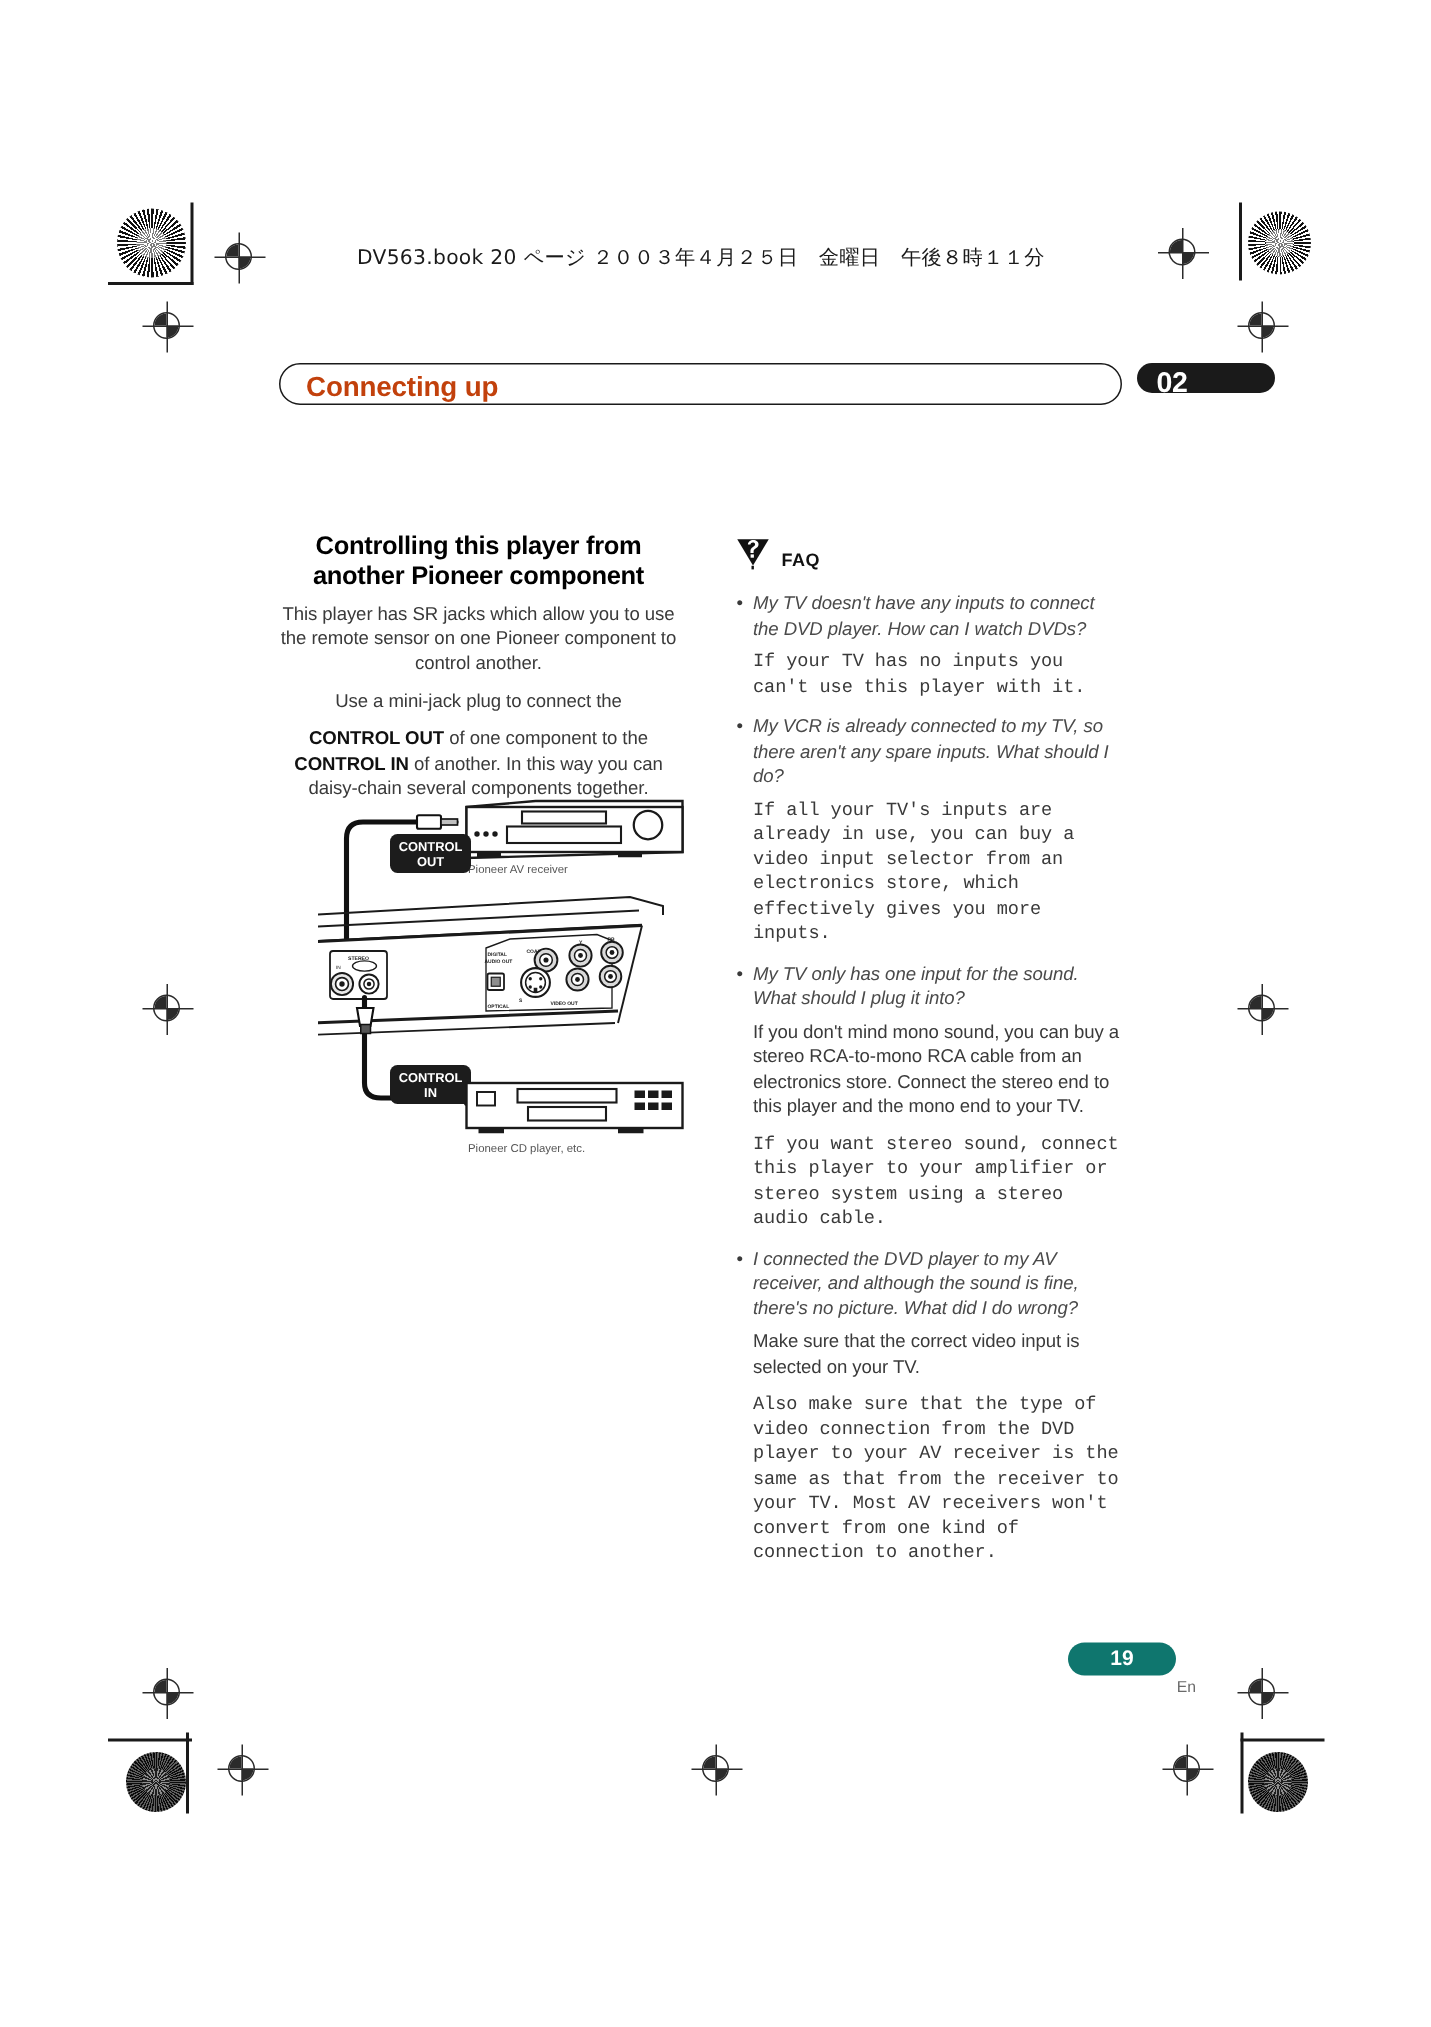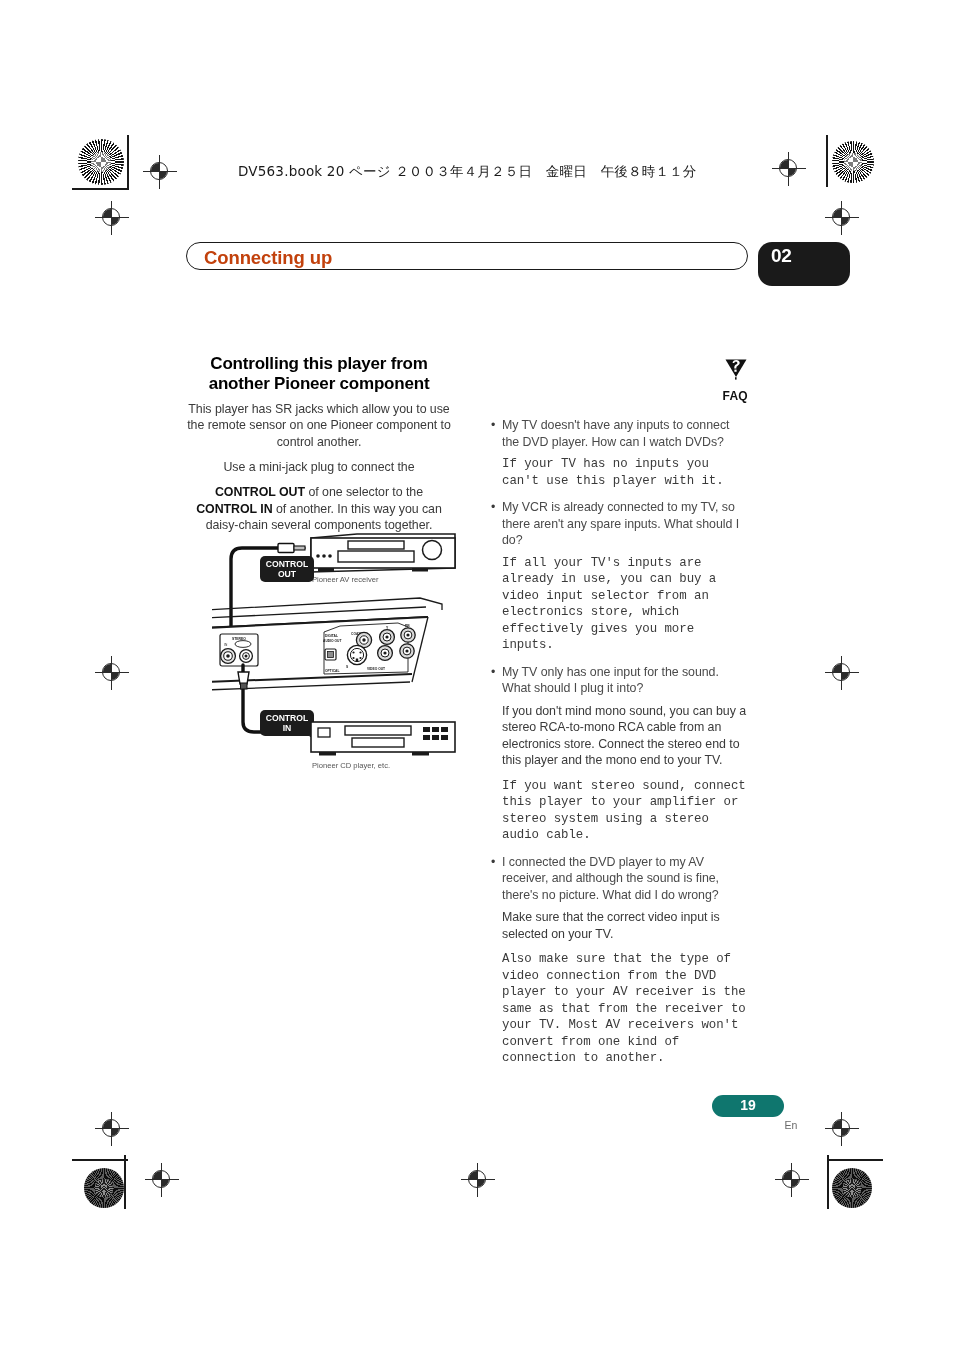--- a/index.html
+++ b/index.html
@@ -112,21 +112,21 @@
     font-size: 18.5px;
     font-weight: bold;
     color: #c2410c;
     letter-spacing: -0.1px;
   }
   .chapter-pill {
     position: absolute;
     left: 758px;
     top: 242px;
     width: 92px;
-    height: 44px;
+    height: 20px;
     background: #1a1a1a;
     border-radius: 14px;
   }
   .chapter-num {
     position: absolute;
     left: 13px;
     top: 3px;
     color: #ffffff;
     font-size: 19px;
     font-weight: bold;
@@ -165,21 +165,20 @@
     letter-spacing: -0.05px;
   }
   p.body b { color: #111111; font-weight: bold; }
 
   
   .faq-head {
     display: flex;
     align-items: flex-end;
     gap: 7px;
     margin-bottom: 12px;
-    flex-direction: column;
   }
   .faq-icon { width: 24px; height: 24px; display: block; }
   .faq-label {
     font-size: 12px;
     font-weight: bold;
     color: #111111;
     letter-spacing: 0.3px;
     padding-bottom: 2px;
   }
 
@@ -198,20 +197,21 @@
     left: 1px;
     top: 0px;
     font-size: 12.4px;
     line-height: 1.33;
     color: #3a3a3a;
   }
   .q {
     margin: 0 0 6px 0;
     font-size: 12.4px;
     line-height: 1.33;
+    font-style: italic;
     color: #4a4a4a;
     letter-spacing: -0.05px;
   }
   .a {
     margin: 0 0 9px 0;
     font-size: 12.4px;
     line-height: 1.33;
     color: #3a3a3a;
     letter-spacing: -0.05px;
   }
@@ -340,21 +340,21 @@
     <div class="runhead-text">Connecting up</div>
   </div>
   <div class="chapter-pill">
     <div class="chapter-num">02</div>
   </div>
 
   <div class="col-left">
     <h2 class="section-title">Controlling this player from another Pioneer component</h2>
     <p class="body">This player has SR jacks which allow you to use the remote sensor on one Pioneer component to control another.</p>
     <p class="body">Use a mini-jack plug to connect the</p>
-    <p class="body"><b>CONTROL OUT</b><span> of one selector to the </span><b>CONTROL IN</b><span> of another. In this way you can daisy-chain several components together.</span></p>
+    <p class="body"><b>CONTROL OUT</b><span> of one component to the </span><b>CONTROL IN</b><span> of another. In this way you can daisy-chain several components together.</span></p>
   </div>
 
   <div class="diagram">
     <svg width="245" height="255" viewBox="0 0 245 255" xmlns="http://www.w3.org/2000/svg">
 
       <g>
         <polygon points="99,6 145,2 243,2 243,36 99,40" fill="#ffffff" stroke="#1a1a1a" stroke-width="1.6"></polygon>
         <rect x="99" y="6" width="144" height="30" fill="#ffffff" stroke="#1a1a1a" stroke-width="1.6"></rect>
         <rect x="136," y="0" width="0" height="0" fill="none"></rect>
         <rect x="136" y="9" width="56" height="8" fill="#ffffff" stroke="#1a1a1a" stroke-width="1.4"></rect>

